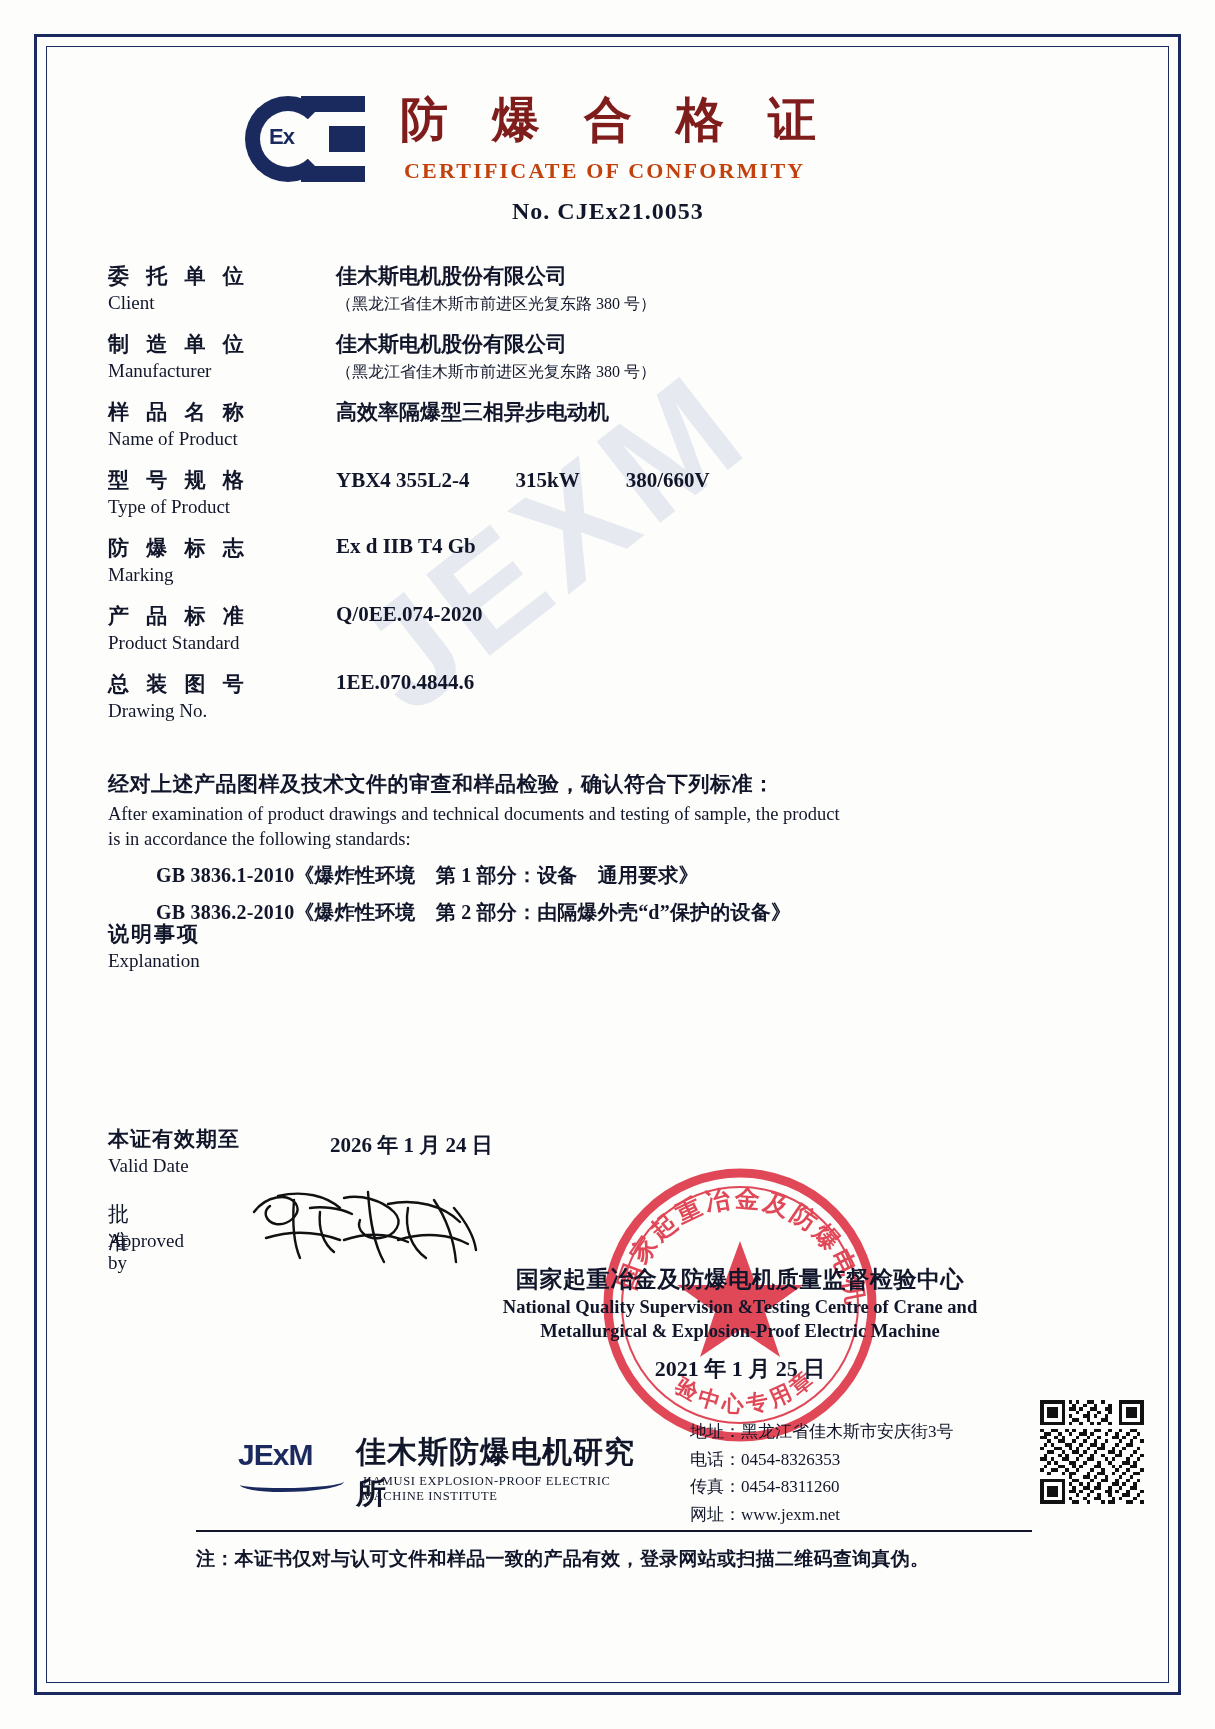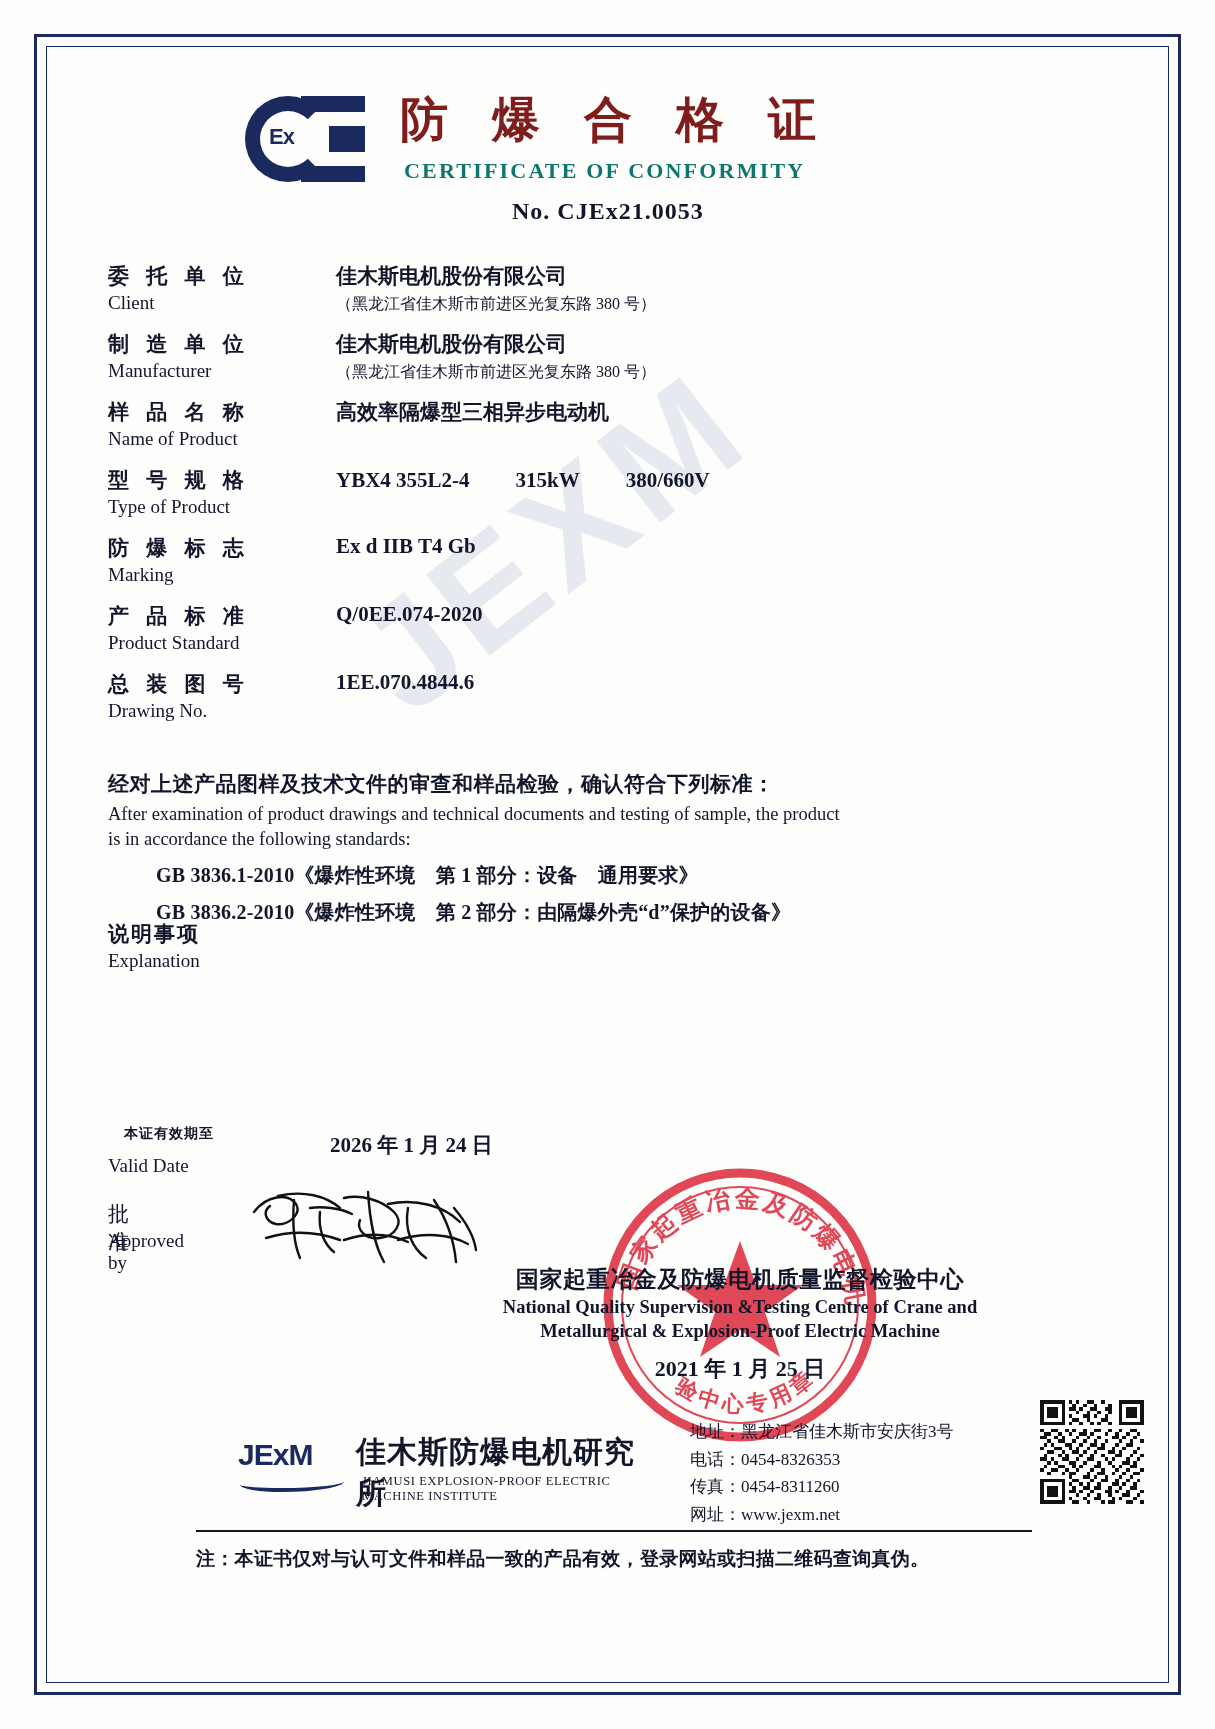--- a/index.html
+++ b/index.html
@@ -85,21 +85,21 @@
     letter-spacing: 16px;
     color: #7f1d1d;
   }
   .title-en {
     position: absolute;
     left: 344px; top: 78px;
     font-family: "Liberation Serif", serif;
     font-weight: bold;
     font-size: 22px;
     letter-spacing: 2.2px;
-    color: #0f766e;
+    color: #c2410c;
   }
   .cert-no {
     position: absolute;
     left: 452px; top: 118px;
     font-family: "Liberation Serif", serif;
     font-weight: bold;
     font-size: 24px;
     letter-spacing: 1px;
   }
 
@@ -202,22 +202,22 @@
   .explain .ex-lines .indent4 { margin-left: 118px; }
   .explain .ex-lines .indent5 { margin-left: 24px; margin-top: 6px; }
 
   
   .valid {
     position: absolute;
     left: 108px; top: 1125px;
     width: 900px;
   }
   .valid .lbl-cn {
-    position: absolute; left: 16px; top: 0;
-    font-size: 14px; font-weight: bold; letter-spacing: 1px;
+    position: absolute; left: 0; top: 0;
+    font-size: 21px; font-weight: bold; letter-spacing: 1px;
   }
   .valid .lbl-en {
     position: absolute; left: 0; top: 30px;
     font-size: 19px;
   }
   .valid .val {
     position: absolute; left: 222px; top: 6px;
     font-size: 21px; font-weight: bold;
   }
 

